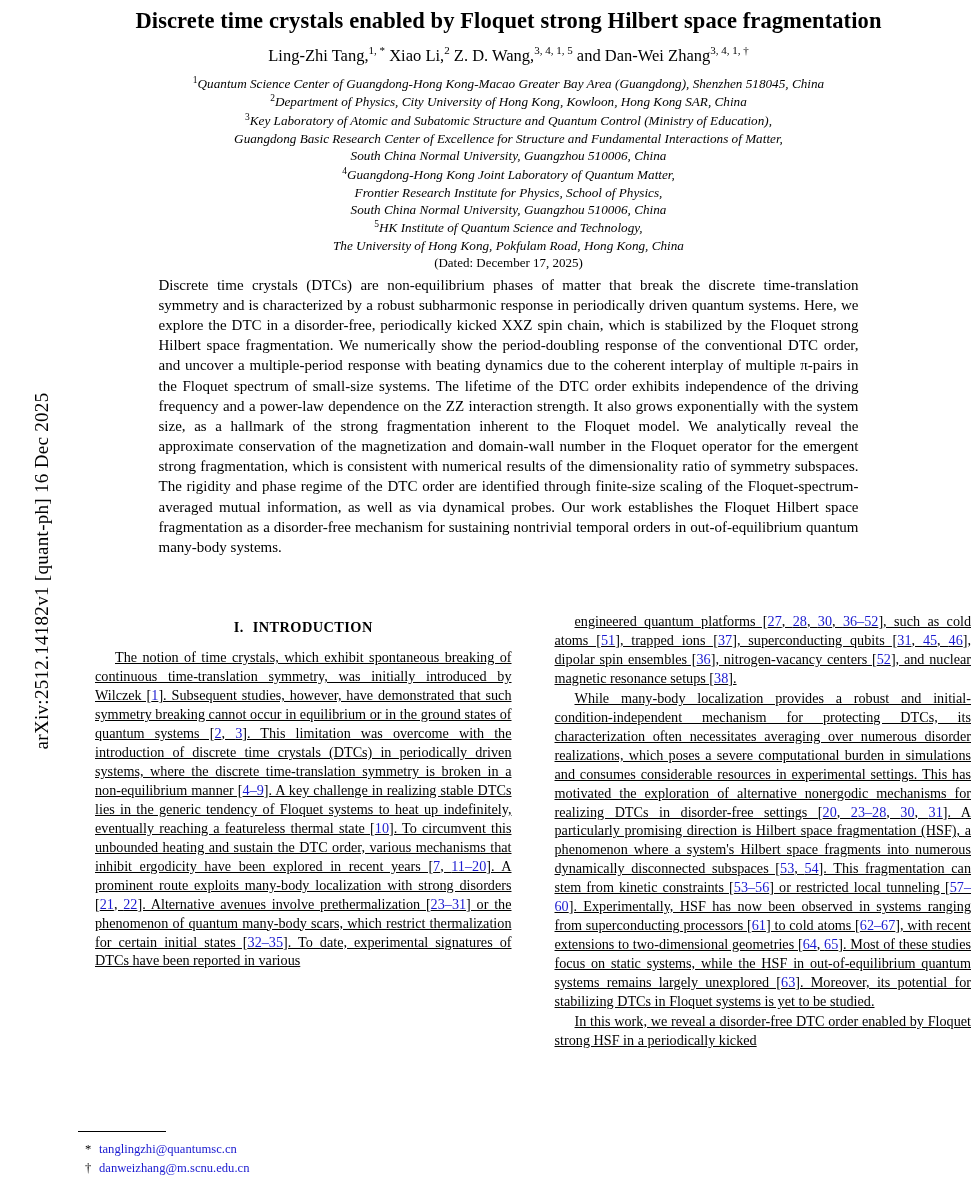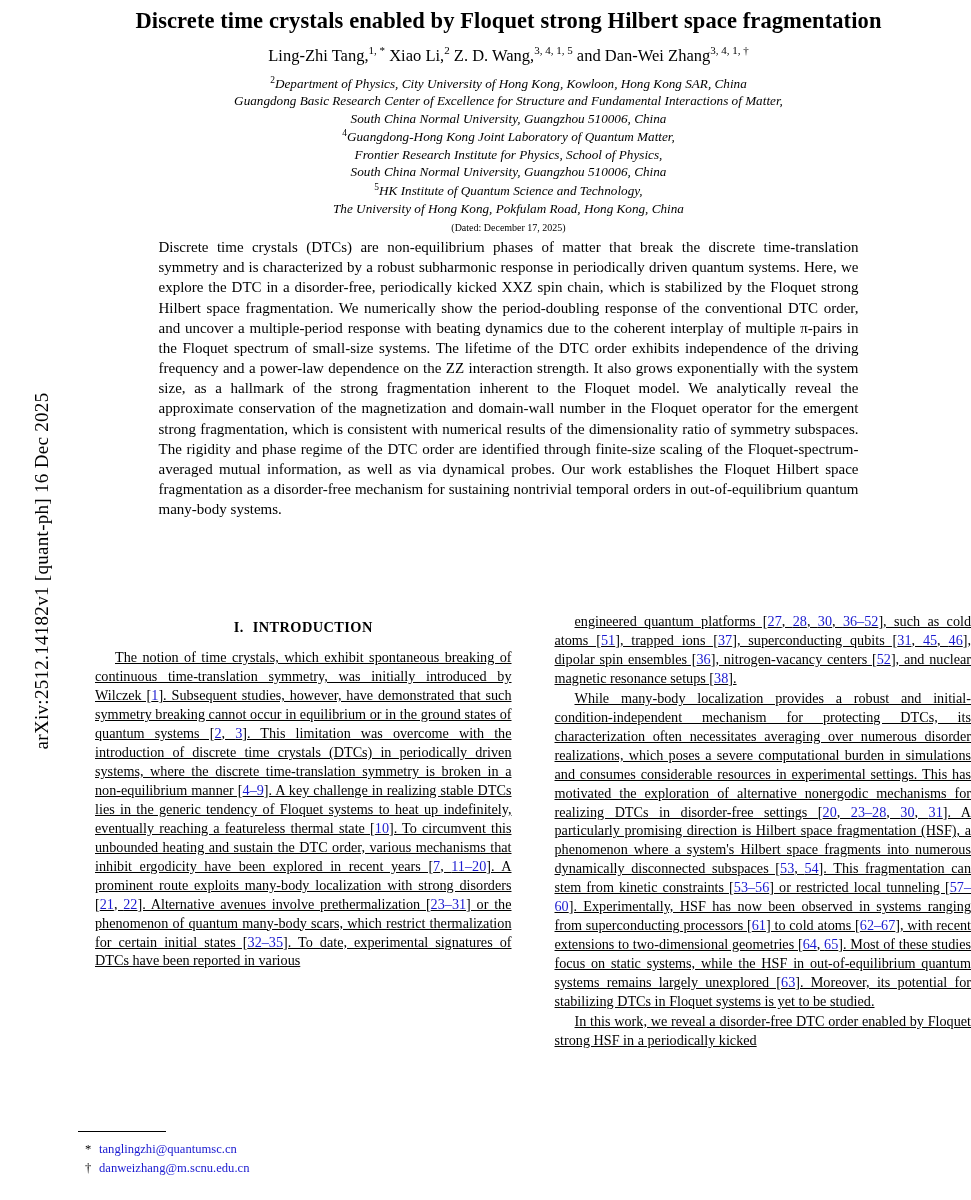--- a/index.html
+++ b/index.html
@@ -60,22 +60,21 @@
     text-align: center;
     font-size: 13.2px;
     font-style: italic;
     line-height: 1.32;
     margin-top: 8px;
   }
   .affil .ln { display: block; }
   .affil sup { font-style: normal; font-size: 9.5px; }
   .dated {
     text-align: center;
-    font-size: 10px;
-    margin-top: 5px;
+    font-size: 13px;
   }
   .abstract {
     width: 700px;
     margin: 4px auto 0 auto;
     font-size: 15px;
     line-height: 1.345;
     text-align: justify;
     text-justify: inter-word;
     hyphens: auto;
   }
@@ -135,21 +134,23 @@
 
   <div class="arxiv-stamp">arXiv:2512.14182v1  [quant-ph]  16 Dec 2025</div>
 
   <div class="content">
 
     <div class="title">Discrete time crystals enabled by Floquet strong Hilbert space fragmentation</div>
 
     <div class="authors">Ling-Zhi Tang,<sup>1, *</sup> Xiao Li,<sup>2</sup> Z. D. Wang,<sup>3, 4, 1, 5</sup> and Dan-Wei Zhang<sup>3, 4, 1, †</sup></div>
 
     <div class="affil">
+        <span class="ln"><sup>1</sup>Quantum Science Center of Guangdong-Hong Kong-Macao Greater Bay Area (Guangdong), Shenzhen 518045, China</span>
         <span class="ln"><sup>2</sup>Department of Physics, City University of Hong Kong, Kowloon, Hong Kong SAR, China</span>
+        <span class="ln"><sup>3</sup>Key Laboratory of Atomic and Subatomic Structure and Quantum Control (Ministry of Education),</span>
         <span class="ln">Guangdong Basic Research Center of Excellence for Structure and Fundamental Interactions of Matter,</span>
         <span class="ln">South China Normal University, Guangzhou 510006, China</span>
         <span class="ln"><sup>4</sup>Guangdong-Hong Kong Joint Laboratory of Quantum Matter,</span>
         <span class="ln">Frontier Research Institute for Physics, School of Physics,</span>
         <span class="ln">South China Normal University, Guangzhou 510006, China</span>
         <span class="ln"><sup>5</sup>HK Institute of Quantum Science and Technology,</span>
         <span class="ln">The University of Hong Kong, Pokfulam Road, Hong Kong, China</span>
       </div>
 
     <div class="dated">(Dated: December 17, 2025)</div>

